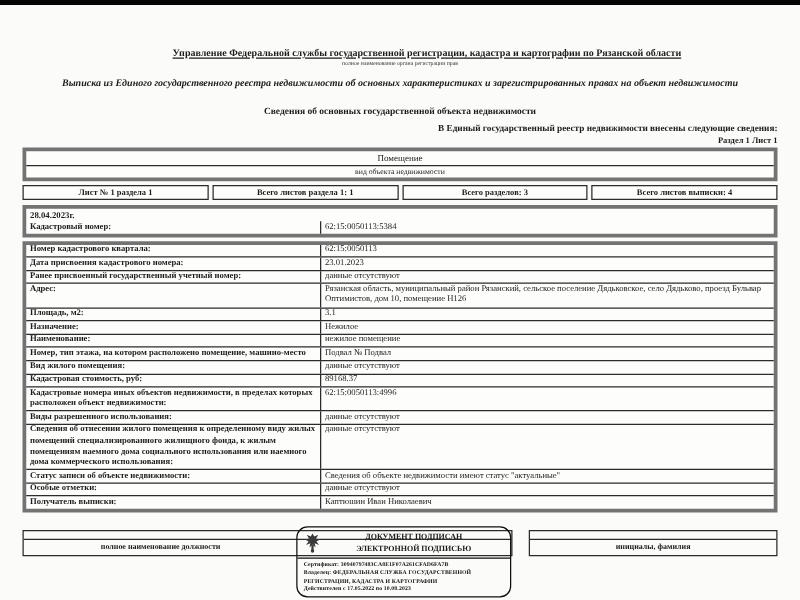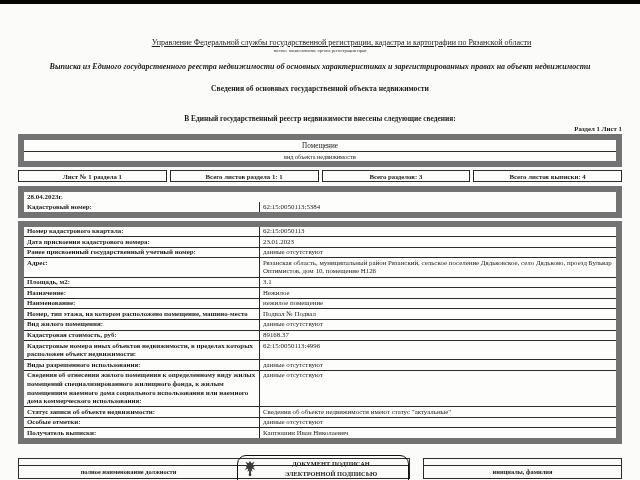--- a/index.html
+++ b/index.html
@@ -6,30 +6,30 @@
   html, body { width: 640px; height: 480px; overflow: hidden; }
   body {
     background: #fbfbf9;
     font-family: "Liberation Serif", "DejaVu Serif", serif;
     color: #1c1c1c;
     position: relative;
   }
   .topbar { height: 4px; background: #050505; width: 100%; }
 
   .header { text-align: center; margin-top: 34px; }
-  .authority { font-size: 8px; font-weight: normal; text-decoration: underline; padding-left: 43px; }
+  .authority { font-size: 8px; font-weight: bold; text-decoration: underline; padding-left: 43px; }
   .authority-caption { font-size: 4.6px; color: #333; margin-top: 1px; }
   .doc-title { font-size: 8px; font-weight: bold; margin-top: 9px; padding: 0 24px; font-style: italic; }
   .section-title { font-size: 7.6px; font-weight: bold; margin-top: 13px; }
-  .intro { font-size: 7.4px; font-weight: bold; text-align: center; margin: 21px 18px 0 18px; }
+  .intro { font-size: 7.4px; font-weight: bold; text-align: right; margin: 5px 18px 0 18px; }
   .section-sheet { font-size: 6.8px; font-weight: bold; text-align: right; margin: 2px 18px 0 0; }
 
   .doc { margin: 2px 18px 0 18px; width: 604px; }
 
-  .box { border: 6px solid #737373; background: #fdfdfc; }
+  .box { border: 3px solid #737373; background: #fdfdfc; }
   .gap3 { height: 3px; } .gap4 { height: 4px; }
 
   .obj-type-row { text-align: center; font-size: 7.2px; padding: 1.5px 2px; }
   .obj-type-caption { text-align: center; font-size: 6.2px; padding: 1px 2px; border-top: 1px solid #2b2b2b; }
 
   .sheet-row { display: flex; gap: 3px; }
   .sheet-cell {
     flex: 1; border: 1px solid #2b2b2b; background: #fdfdfc;
     font-size: 6.8px; font-weight: bold; text-align: center; padding: 1.5px 2px;
   }

